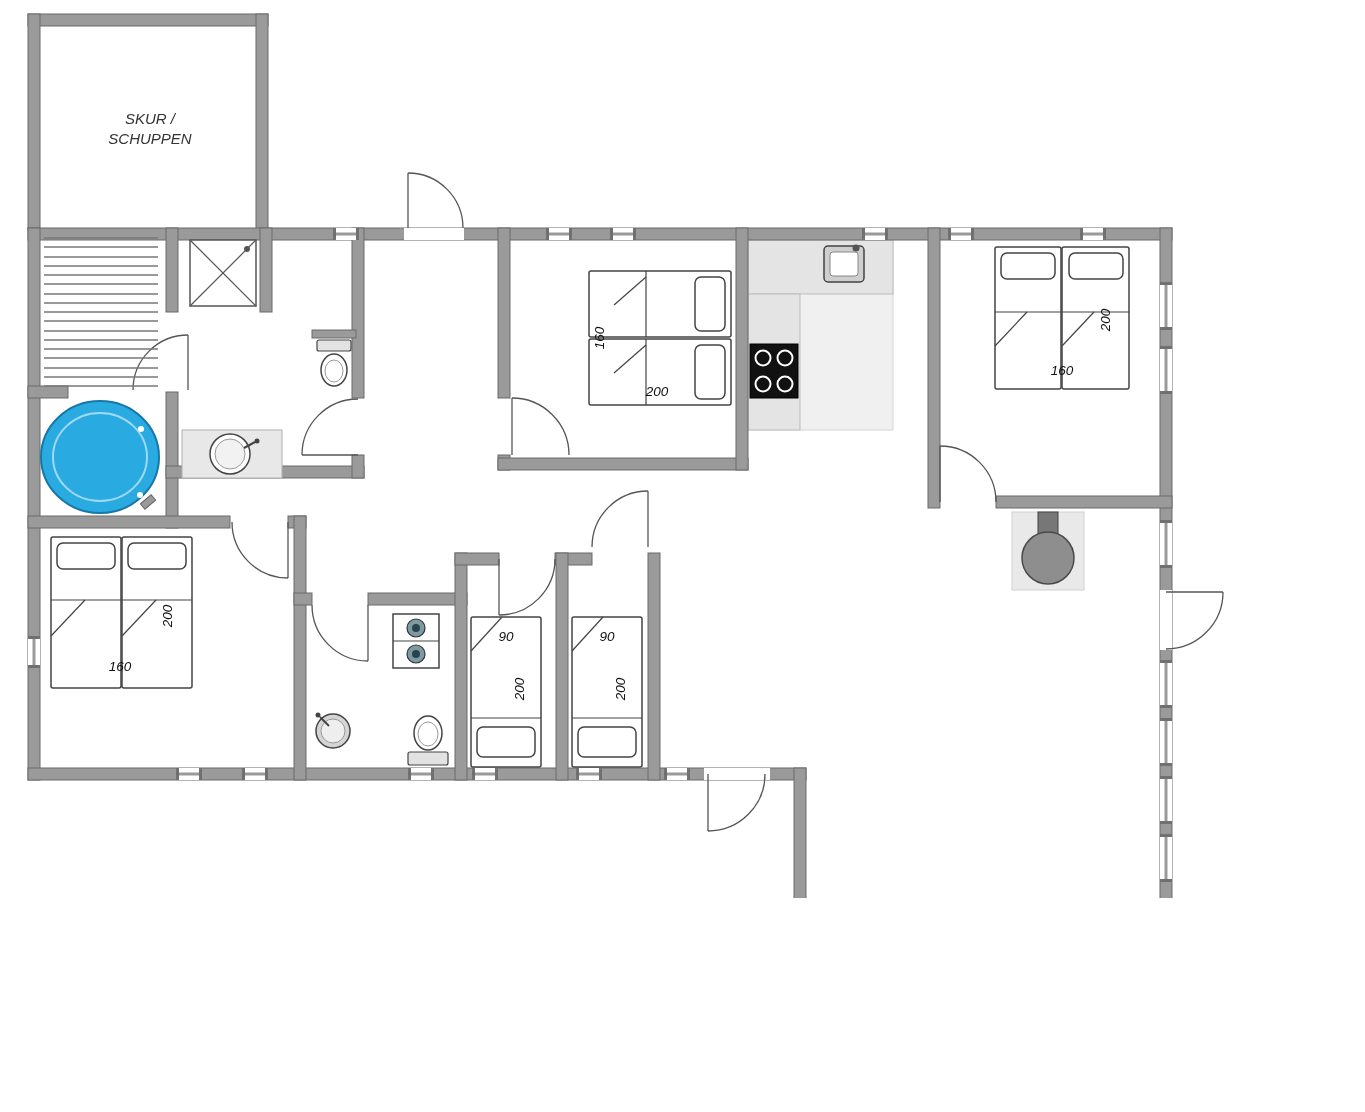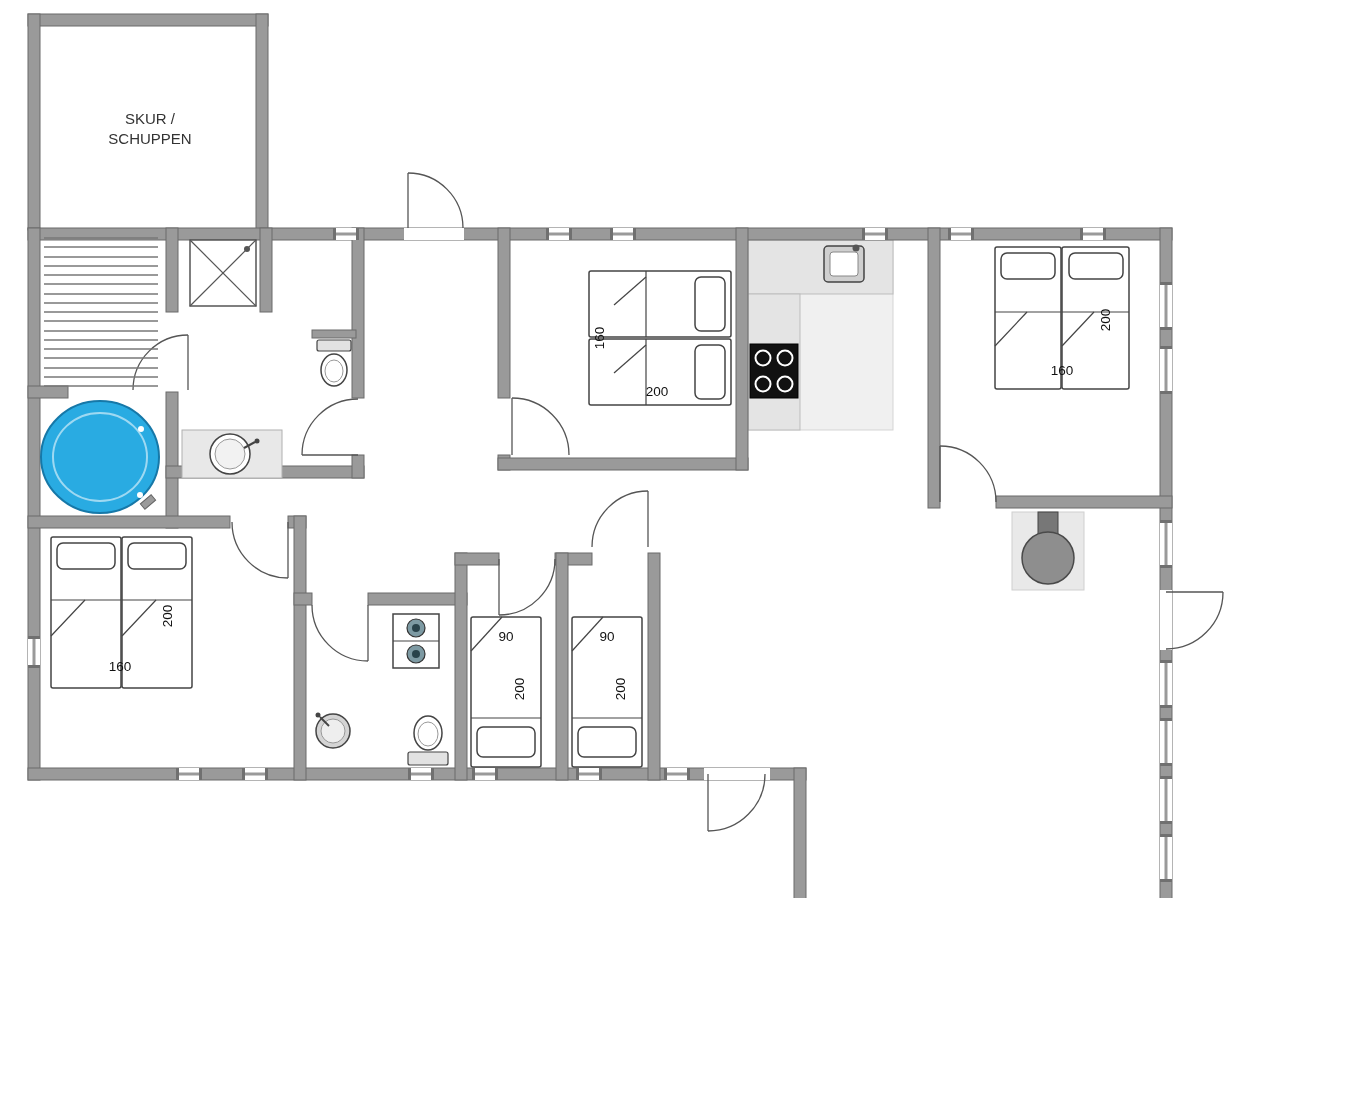--- a/index.html
+++ b/index.html
@@ -1,16 +1,16 @@
 <!DOCTYPE html>
 <html><head>
 <meta charset="utf-8">
 <style>
   html,body{margin:0;padding:0;background:#fff;}
-  .stage{width:1365px;height:898px;position:relative;font-family:"Liberation Sans","DejaVu Sans",sans-serif;}
+  .stage{width:1365px;height:898px;position:relative;font-family:"Liberation Sans","DejaVu Sans",sans-serif;font-style:italic;}
   .wall{fill:#9A9A9A;stroke:#6B6B6B;stroke-width:1;}
   .gap{fill:#ffffff;stroke:none;}
   .furn{fill:#ffffff;stroke:#444444;stroke-width:1.5;}
   .thin{stroke:#444444;stroke-width:1.2;fill:none;}
   .arc{stroke:#555555;stroke-width:1.3;fill:none;}
   .slat{stroke:#777777;stroke-width:1.5;}
   .dim{font-size:13.5px;fill:#111111;text-anchor:middle;font-family:"Liberation Sans","DejaVu Sans",sans-serif;}
   .shedlbl{font-size:15px;fill:#333333;text-anchor:middle;font-family:"Liberation Sans","DejaVu Sans",sans-serif;}
   .north{font-size:17px;font-weight:bold;fill:#111;text-anchor:middle;font-family:"Liberation Sans","DejaVu Sans",sans-serif;}
 </style>

